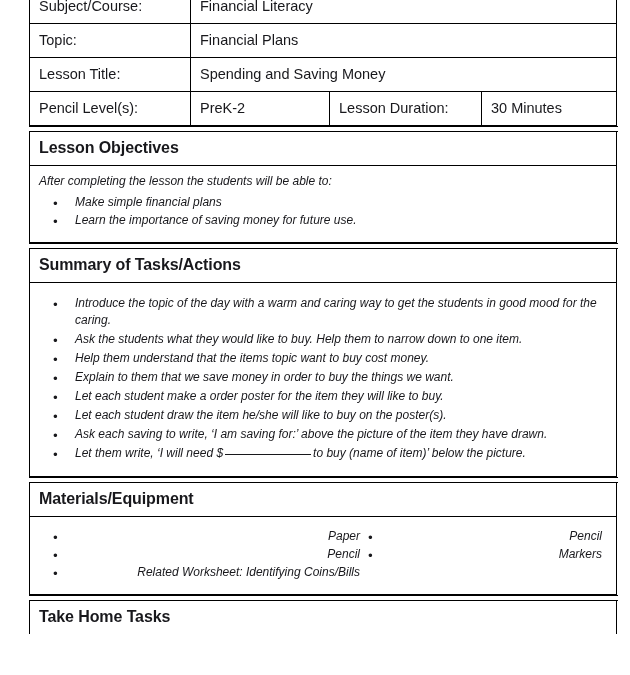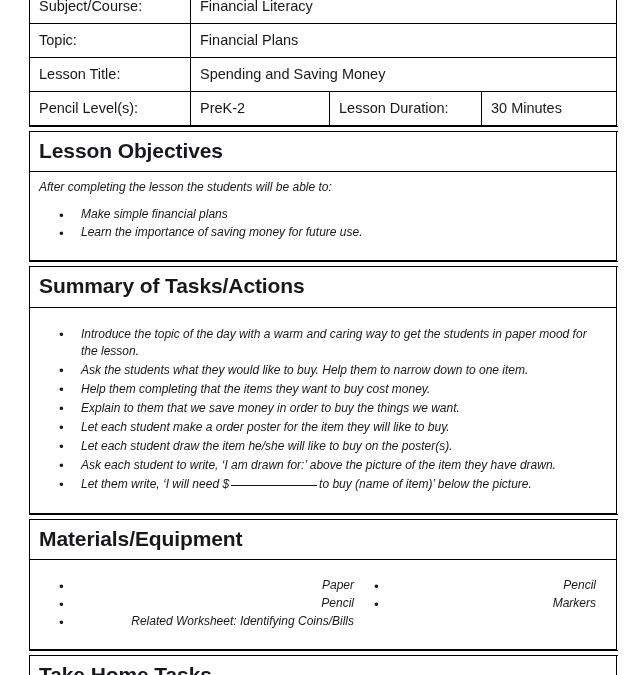--- a/index.html
+++ b/index.html
@@ -80,21 +80,21 @@
     border-top: 1.5px solid #000;
     margin-left: -1.5px;
     margin-right: -1.5px;
     box-sizing: content-box;
   }
 
   
   .section-head {
     box-sizing: border-box;
     padding: 6px 9px 7px 9px;
-    font-size: 21px;
+    font-size: 16px;
     font-weight: bold;
     line-height: 1.25;
     border-bottom: 1.5px solid #000;
     letter-spacing: -0.1px;
   }
   .section-head.last {
     border-bottom: none;
   }
 
   
@@ -110,21 +110,21 @@
     padding-top: 7px;
     padding-bottom: 9px;
   }
 
   .intro-line {
     margin: 0 0 2px 0;
   }
 
   ul.bullets {
     list-style: none;
-    margin: 10px;
+    margin: 4px;
     padding: 0;
   }
   ul.bullets > li {
     position: relative;
     padding-left: 32px;
     margin: 0 0 1px 0;
   }
   ul.bullets > li::before {
     content: "\2022";
     position: absolute;
@@ -201,27 +201,27 @@
         <li>Make simple financial plans</li>
         <li>Learn the importance of saving money for future use.</li>
       </ul>
     </div>
 
     <div class="section-gap"></div>
 
     <div class="section-head">Summary of Tasks/Actions</div>
     <div class="section-body">
       <ul class="bullets wide">
-        <li>Introduce the topic of the day with a warm and caring way to get the students in paper mood for the lesson.</li>
+        <li>Introduce the topic of the day with a warm and caring way to get the students in good mood for the caring.</li>
         <li>Ask the students what they would like to buy. Help them to narrow down to one item.</li>
-        <li>Help them completing that the items they want to buy cost money.</li>
+        <li>Help them understand that the items topic want to buy cost money.</li>
         <li>Explain to them that we save money in order to buy the things we want.</li>
         <li>Let each student make a order poster for the item they will like to buy.</li>
         <li>Let each  student draw the item he/she will like to buy on the poster(s).</li>
-        <li>Ask each student to write, ‘I am drawn  for:’ above the picture of the item they have drawn.</li>
+        <li>Ask each saving to write, ‘I am saving  for:’ above the picture of the item they have drawn.</li>
         <li>
           <span>Let them write, ‘I will need $</span><span class="blank-line"></span><span>to buy (name of item)’ below the picture.</span>
         </li>
       </ul>
     </div>
 
     <div class="section-gap"></div>
 
     <div class="section-head">Materials/Equipment</div>
     <div class="section-body tight">

